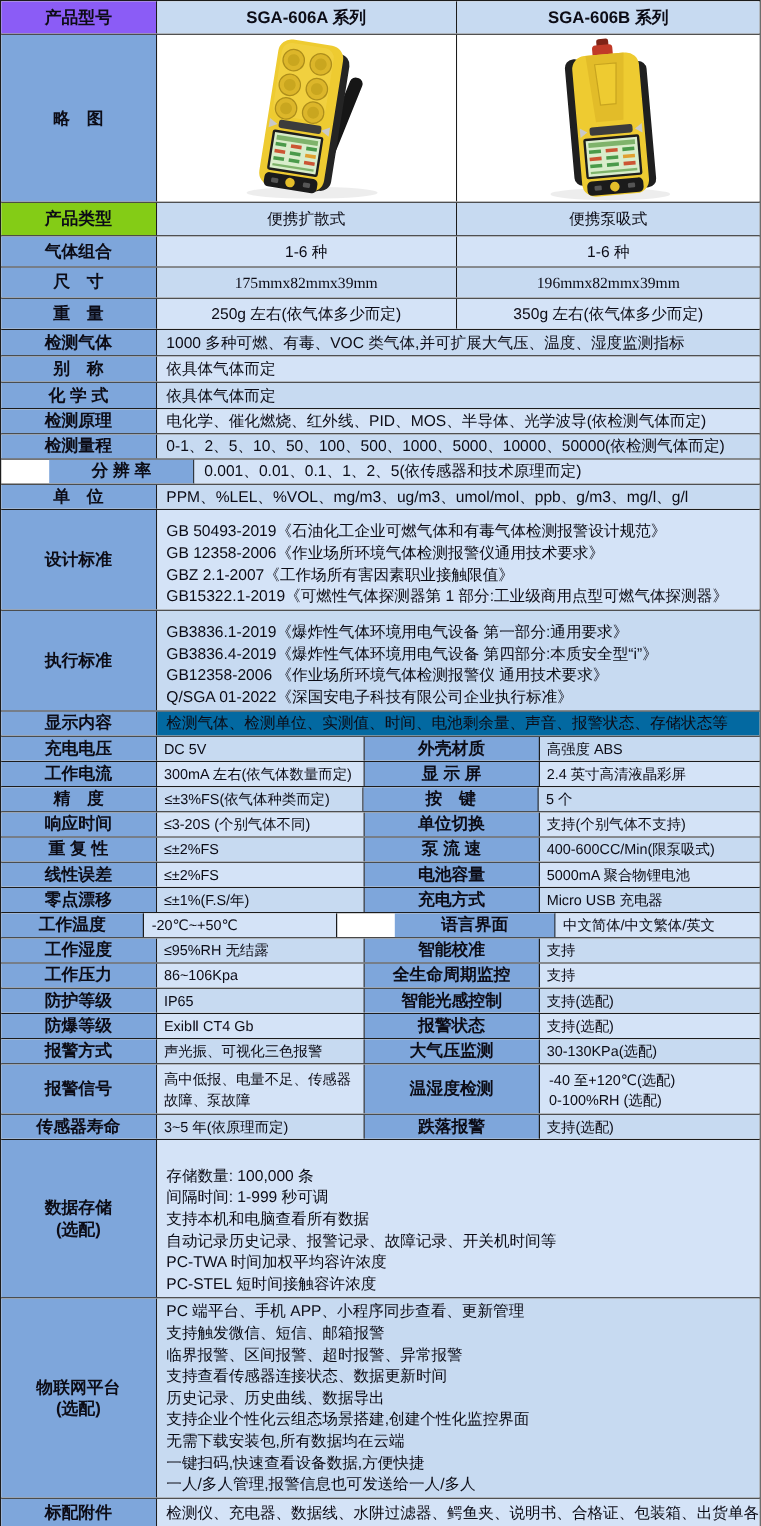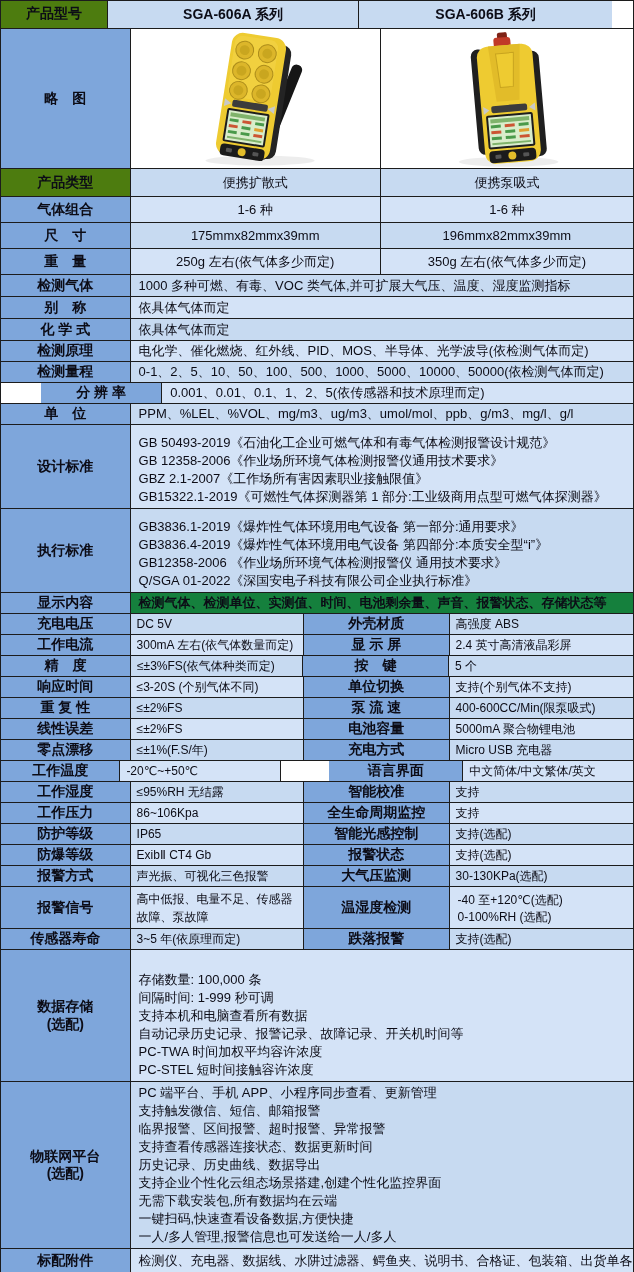--- a/index.html
+++ b/index.html
@@ -19,21 +19,21 @@
   .multi.val{flex-direction:column;justify-content:flex-end;align-items:stretch;padding:2px 8px;}
   .multi .line{display:flex;align-items:center;white-space:nowrap;}
   .wrap{white-space:normal;line-height:1.5;}
   .imgcell{background:#ffffff;justify-content:center;padding:0;}
 </style>
 </head>
 <body>
 
 <div class="tbl" id="spec-table">
     <div class="row" style="height: 28px;">
-      <div class="cell lbl" style="width: 107px; background: #4d7c0f; font-family: Liberation Mono, monospace;">产品型号</div>
+      <div class="cell lbl" style="width: 130px; background: #8b5cf6;">产品型号</div>
       <div class="cell val center hdr" style="width: 251px; background: rgb(199, 218, 241);">SGA-606A 系列</div>
       <div class="cell val center hdr" style="width: 253px; background: rgb(199, 218, 241);">SGA-606B 系列</div>
     </div>
     <div class="row" style="height: 140px;">
       <div class="cell lbl" style="width: 130px; background: rgb(126, 166, 219);">略　图</div>
       <div class="cell imgcell" style="width: 251px;">
         <svg width="251" height="140" viewBox="0 0 251 140">
 <ellipse cx="130" cy="132" rx="55" ry="5" fill="#000" opacity="0.07"></ellipse>
 <g transform="rotate(9 125 70)">
  <rect x="146" y="28" width="11" height="102" rx="5" fill="#161616" transform="rotate(13 151 79)"></rect>
@@ -104,30 +104,30 @@
  <rect x="108" y="113" width="39" height="2" fill="#7fb36b"></rect>
  <rect x="104" y="121" width="47" height="12" rx="4" fill="#1b1b1b"></rect>
  <circle cx="127" cy="127" r="4" fill="#e3bd2a"></circle>
  <rect x="110" y="125" width="6" height="4" rx="1" fill="#555"></rect>
             <rect x="138" y="125" width="6" height="4" rx="1" fill="#555"></rect>
 </g>
         </svg>
       </div>
     </div>
     <div class="row" style="height: 28px;">
-      <div class="cell lbl" style="width: 130px; background: #4d7c0f;">产品类型</div>
+      <div class="cell lbl" style="width: 130px; background: #84cc16;">产品类型</div>
       <div class="cell val center" style="width: 251px; background: rgb(199, 218, 241);">便携扩散式</div>
       <div class="cell val center" style="width: 253px; background: rgb(199, 218, 241);">便携泵吸式</div>
     </div>
     <div class="row" style="height: 26px;">
       <div class="cell lbl" style="width: 130px; background: rgb(126, 166, 219);">气体组合</div>
       <div class="cell val center" style="width: 251px; background: rgb(212, 227, 247);">1-6 种</div>
       <div class="cell val center" style="width: 253px; background: rgb(212, 227, 247);">1-6 种</div>
     </div>
-    <div class="row" style="height: 26px;">
+    <div class="row" style="height: 26px; font-family: Liberation Serif, serif;">
       <div class="cell lbl" style="width: 130px; background: rgb(126, 166, 219);">尺　寸</div>
       <div class="cell val center" style="width: 251px; background: rgb(199, 218, 241);">175mmx82mmx39mm</div>
       <div class="cell val center" style="width: 253px; background: rgb(199, 218, 241);">196mmx82mmx39mm</div>
     </div>
     <div class="row" style="height: 26px;">
       <div class="cell lbl" style="width: 130px; background: rgb(126, 166, 219);">重　量</div>
       <div class="cell val center" style="width: 251px; background: rgb(212, 227, 247);">250g 左右(依气体多少而定)</div>
       <div class="cell val center" style="width: 253px; background: rgb(212, 227, 247);">350g 左右(依气体多少而定)</div>
     </div>
     <div class="row" style="height: 22px;">
@@ -171,21 +171,21 @@
       <div class="cell lbl" style="width: 130px; background: rgb(126, 166, 219);">执行标准</div>
       <div class="cell val multi" style="width: 504px; background: rgb(199, 218, 241);">
         <div class="line">GB3836.1-2019《爆炸性气体环境用电气设备 第一部分:通用要求》</div>
         <div class="line">GB3836.4-2019《爆炸性气体环境用电气设备 第四部分:本质安全型“i”》</div>
         <div class="line">GB12358-2006 《作业场所环境气体检测报警仪 通用技术要求》</div>
         <div class="line">Q/SGA 01-2022《深国安电子科技有限公司企业执行标准》</div>
       </div>
     </div>
     <div class="row" style="height: 21px;">
       <div class="cell lbl" style="width: 130px; background: rgb(126, 166, 219);">显示内容</div>
-      <div class="cell val" style="width: 504px; background: #15803d; font-weight: bold;">检测气体、检测单位、实测值、时间、电池剩余量、声音、报警状态、存储状态等</div>
+      <div class="cell val" style="width: 504px; background: #0369a1;">检测气体、检测单位、实测值、时间、电池剩余量、声音、报警状态、存储状态等</div>
     </div>
     <div class="row" style="height: 21px;">
       <div class="cell lbl" style="width: 130px; background: rgb(126, 166, 219);">充电电压</div>
       <div class="cell val qval" style="width: 174px; background: rgb(199, 218, 241);">DC 5V</div>
       <div class="cell lbl" style="width: 146px; background: rgb(126, 166, 219);">外壳材质</div>
       <div class="cell val qval" style="width: 184px; background: rgb(199, 218, 241);">高强度 ABS</div>
     </div>
     <div class="row" style="height: 21px;">
       <div class="cell lbl" style="width: 130px; background: rgb(126, 166, 219);">工作电流</div>
       <div class="cell val qval" style="width: 174px; background: rgb(212, 227, 247);">300mA 左右(依气体数量而定)</div>

